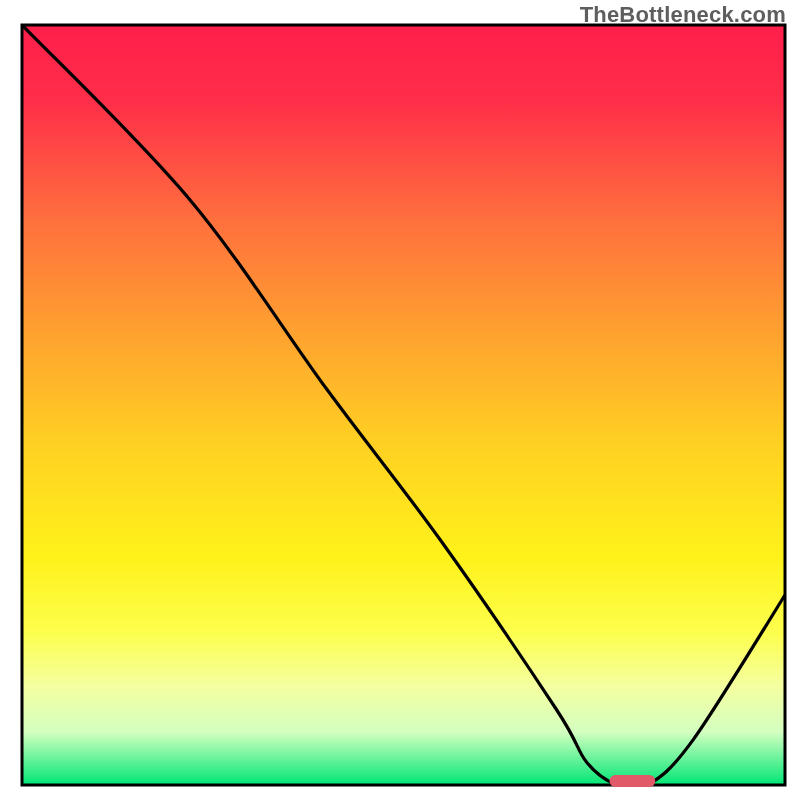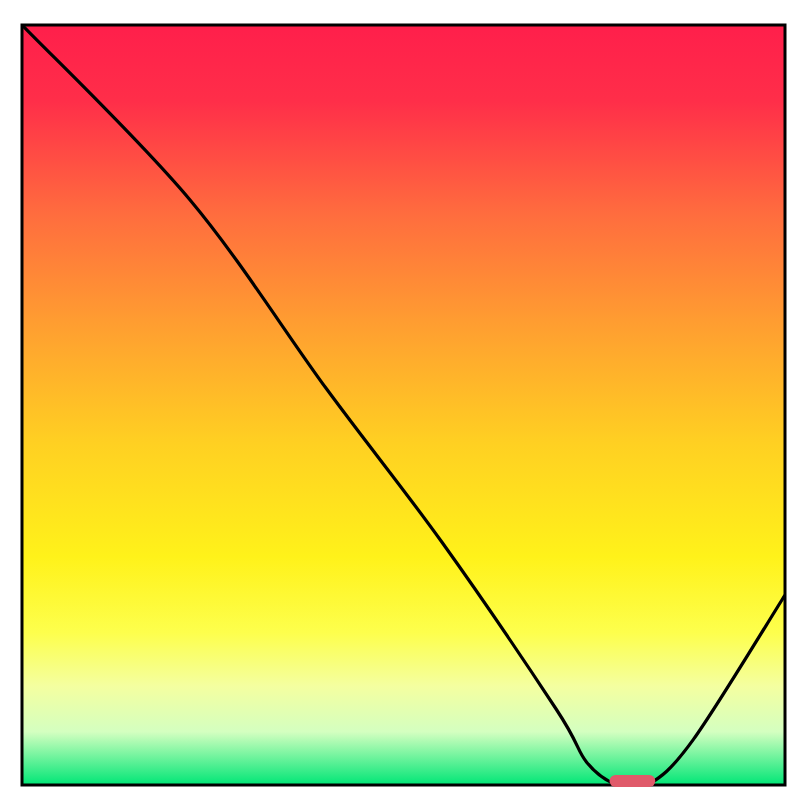--- a/index.html
+++ b/index.html
@@ -31,20 +31,21 @@
     left: 0;
     top: 0;
     width: 800px;
     height: 800px;
   }
 </style>
 </head>
 <body>
 
 <div class="chart-container">
+  <div class="watermark">TheBottleneck.com</div>
 
   <svg class="plot" viewBox="0 0 800 800">
     <defs>
       <linearGradient id="bg-grad" x1="0" y1="0" x2="0" y2="1">
           <stop offset="0.0%" stop-color="#ff1f4b"></stop>
           <stop offset="10.0%" stop-color="#ff2e49"></stop>
           <stop offset="25.0%" stop-color="#ff6d3e"></stop>
           <stop offset="40.0%" stop-color="#ffa030"></stop>
           <stop offset="55.0%" stop-color="#ffd022"></stop>
           <stop offset="70.0%" stop-color="#fff21a"></stop>

